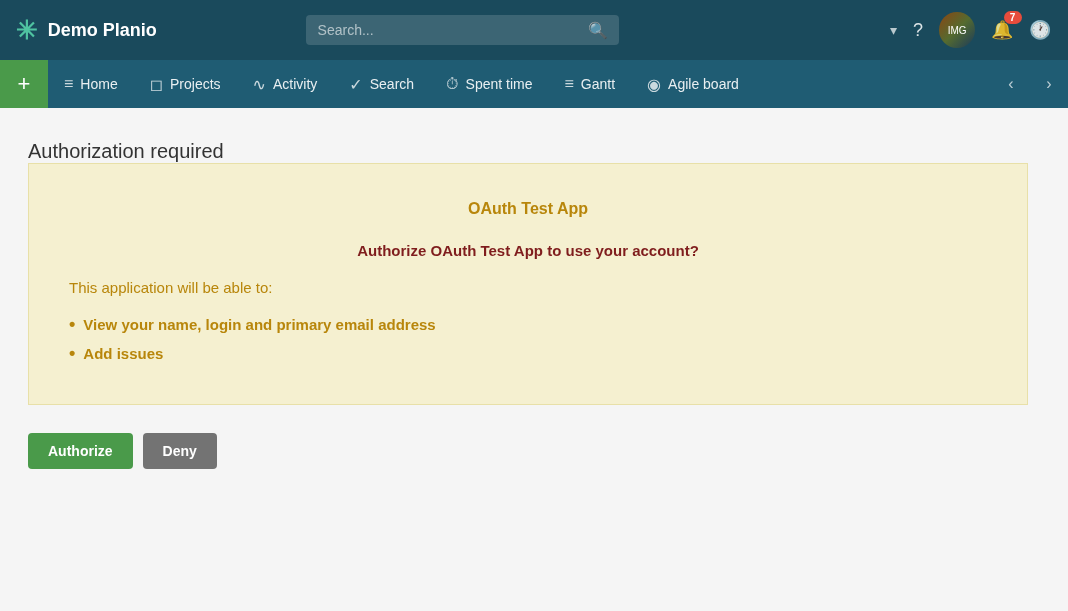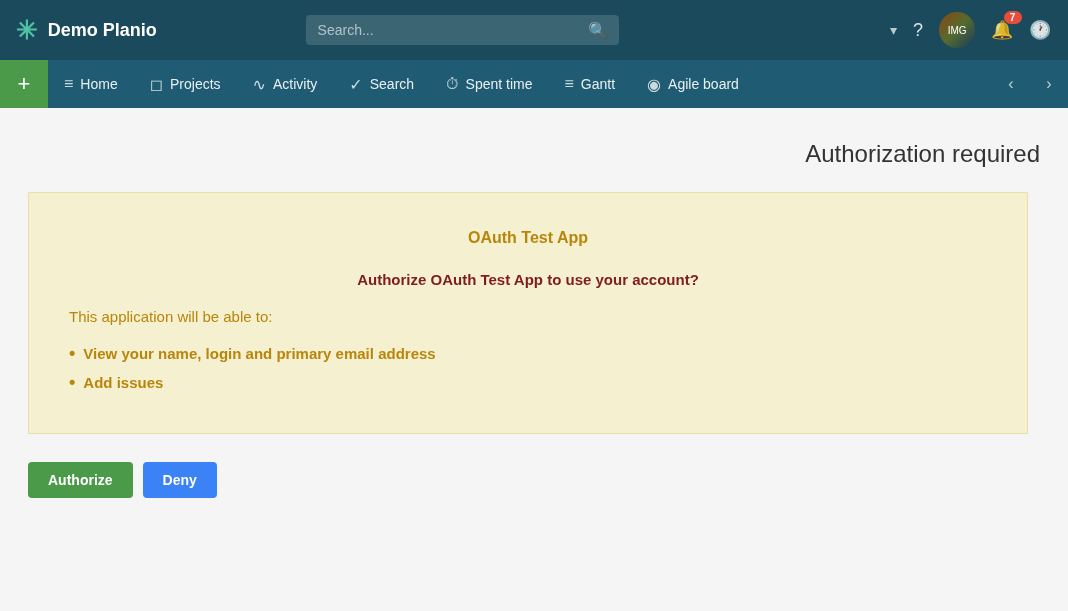--- a/index.html
+++ b/index.html
@@ -151,25 +151,23 @@
       background: #1f5c73;
       border: none;
     }
 
     
     .main-content {
       padding: 32px 28px;
       max-width: 1068px;
     }
     .page-title {
-      font-size: 24px;
+      font-size: 20px;
       font-weight: normal;
       color: #333;
-      margin-bottom: 24px;
-      text-align: right;
     }
     .oauth-box {
       background: #f5f0d0;
       border: 1px solid #e8e0a8;
       border-radius: 0;
       padding: 36px 40px;
       max-width: 1000px;
     }
     .oauth-app-name {
       text-align: center;
@@ -220,21 +218,21 @@
       background: #4a9a4a;
       color: white;
       border: none;
       border-radius: 4px;
       padding: 10px 20px;
       font-size: 14px;
       font-weight: 600;
       cursor: pointer;
     }
     .btn-deny {
-      background: #3b82f6;
+      background: #737373;
       color: white;
       border: none;
       border-radius: 4px;
       padding: 10px 20px;
       font-size: 14px;
       font-weight: 600;
       cursor: pointer;
     }
   </style>
 </head>

